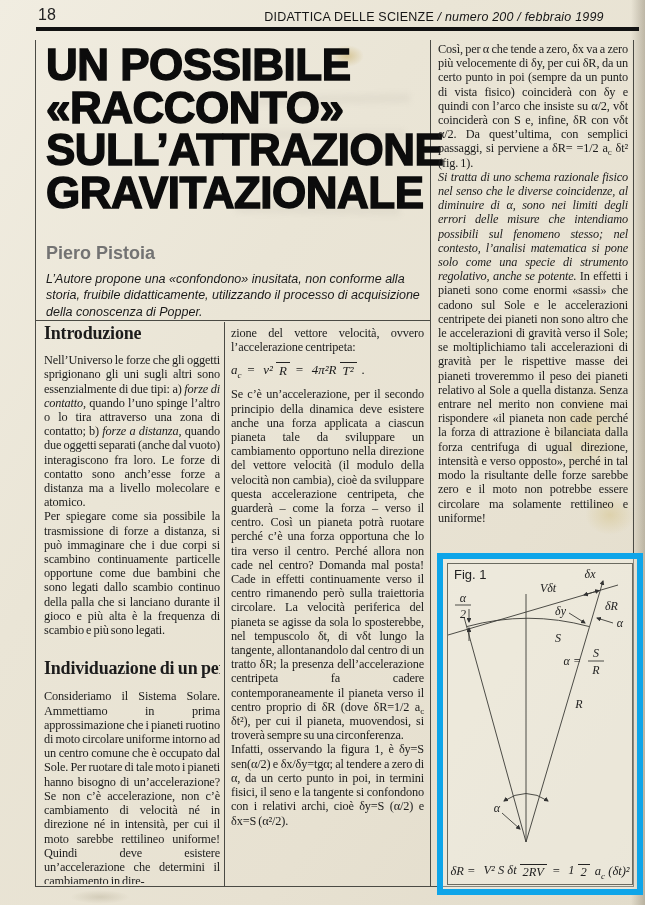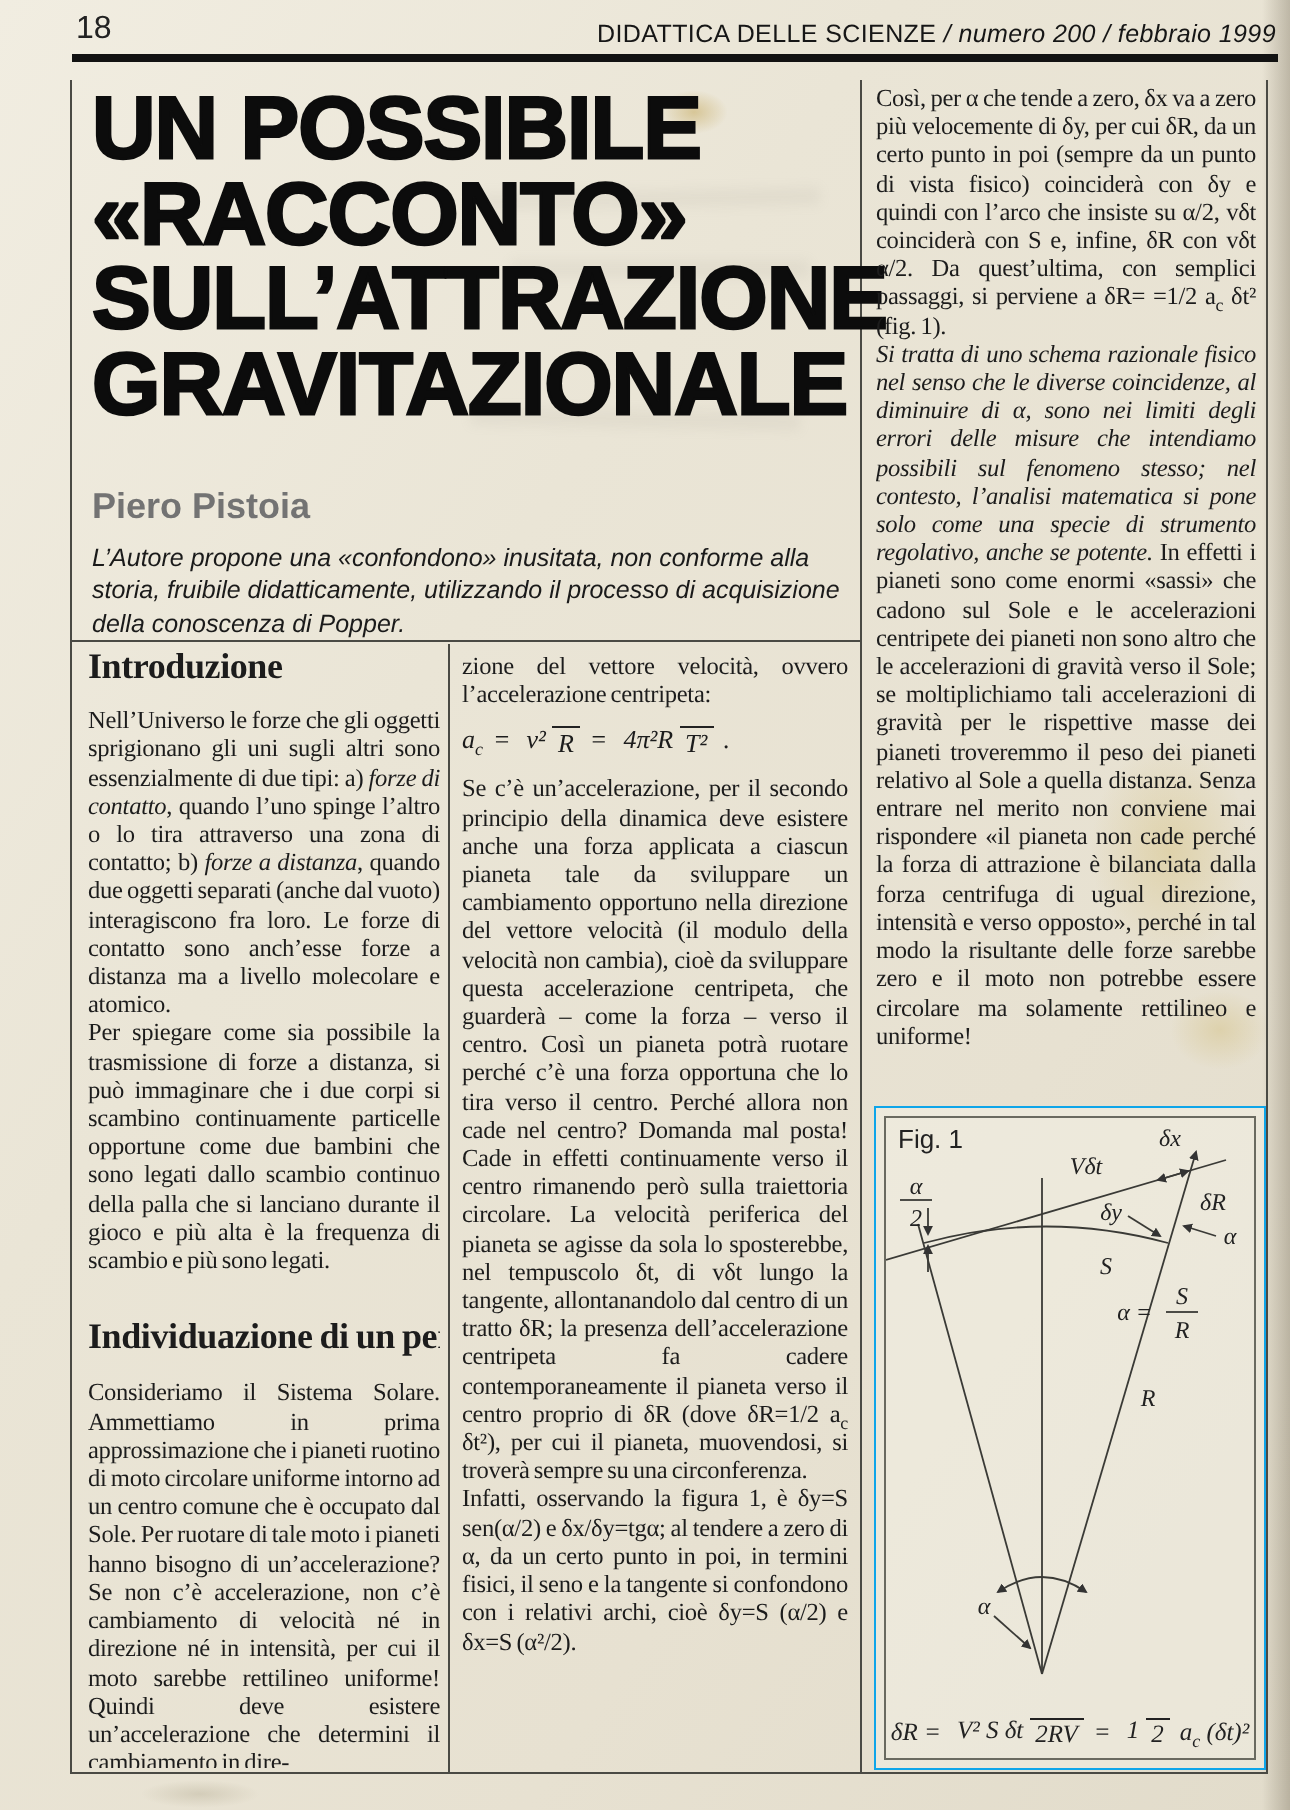--- a/index.html
+++ b/index.html
@@ -8,21 +8,21 @@
     background:linear-gradient(125deg,#f1ede1 0%,#eae5d6 35%,#e7e1d1 70%,#e2dccb 100%);
     font-family:"Liberation Serif",serif;color:#1c1c1c;
   }
   .edge-shade{position:absolute;top:0;right:0;width:14px;height:905px;
     background:linear-gradient(to right,rgba(0,0,0,0),rgba(90,80,60,.30));}
   .stain{position:absolute;border-radius:50%;pointer-events:none;}
   .ghost{position:absolute;background:#9a948a;opacity:.10;filter:blur(3px);}
 
   
   .pagenum{position:absolute;left:38px;top:6px;font:16px "Liberation Sans",sans-serif;color:#222;}
-  .journal{position:absolute;left:230px;top:10px;width:408px;text-align:right;
+  .journal{position:absolute;left:230px;top:10px;width:408px;text-align:center;
     font:12.5px "Liberation Sans",sans-serif;color:#161616;letter-spacing:.2px;}
   .journal .it{font-style:italic;}
   .rule-thick{position:absolute;left:36px;top:27px;width:603px;height:4px;background:#121212;}
 
   
   .vline{position:absolute;width:1px;background:#4a4a44;}
   .hline{position:absolute;height:1px;background:#4a4a44;}
 
   
   .title{position:absolute;left:46px;top:44px;width:380px;
@@ -40,29 +40,29 @@
   #col1{left:44px;top:326px;width:176px;height:558px;}
   #col2{left:231px;top:326px;width:193px;height:558px;}
   #col3{left:438px;top:42px;width:190px;height:509px;}
   .col p{margin:0;}
   .colhead{font-weight:bold;font-size:18px;letter-spacing:-.2px;margin:0 0 13px;white-space:nowrap;}
   .colhead2{margin:24px 0 14px;}
   .it{font-style:italic;}
   sub{font-size:9px;line-height:0;}
 
   
-  .formula-row{display:flex;align-items:flex-end;gap:5px;margin:8px 0 9px;
+  .formula-row{display:flex;align-items:flex-start;gap:5px;margin:8px 0 9px;
     font:italic 13px "Liberation Serif",serif;letter-spacing:0;word-spacing:0;}
   .frac{display:inline-flex;flex-direction:row;align-items:center;line-height:1.05;font-family:Liberation Serif, serif;}
   .frac .num{padding:0 3px 1px;}
   .frac .den{border-top:1px solid #222;padding:1px 3px 0;}
 
   
   .figbox{position:absolute;left:437px;top:553px;width:194px;height:330px;
-    border:1px solid #0ea5e9;background:rgba(250,248,240,.35);}
+    border:6px solid #0ea5e9;background:rgba(250,248,240,.35);}
   .figbox .inner{position:absolute;left:4px;top:4px;right:4px;bottom:4px;border:1px solid #6a6a60;}
   .figlabel{position:absolute;left:11px;top:8px;font:13px "Liberation Sans",sans-serif;color:#222;}
   .figsvg{position:absolute;left:5px;top:5px;}
   .figformula{position:absolute;left:0;bottom:10px;width:100%;display:flex;justify-content:center;
     gap:5px;font:italic 12.5px "Liberation Serif",serif;color:#222;}
   text{font-family:"Liberation Serif",serif;font-style:italic;font-size:12px;fill:#222;}
 </style>
 </head>
 <body>
 

